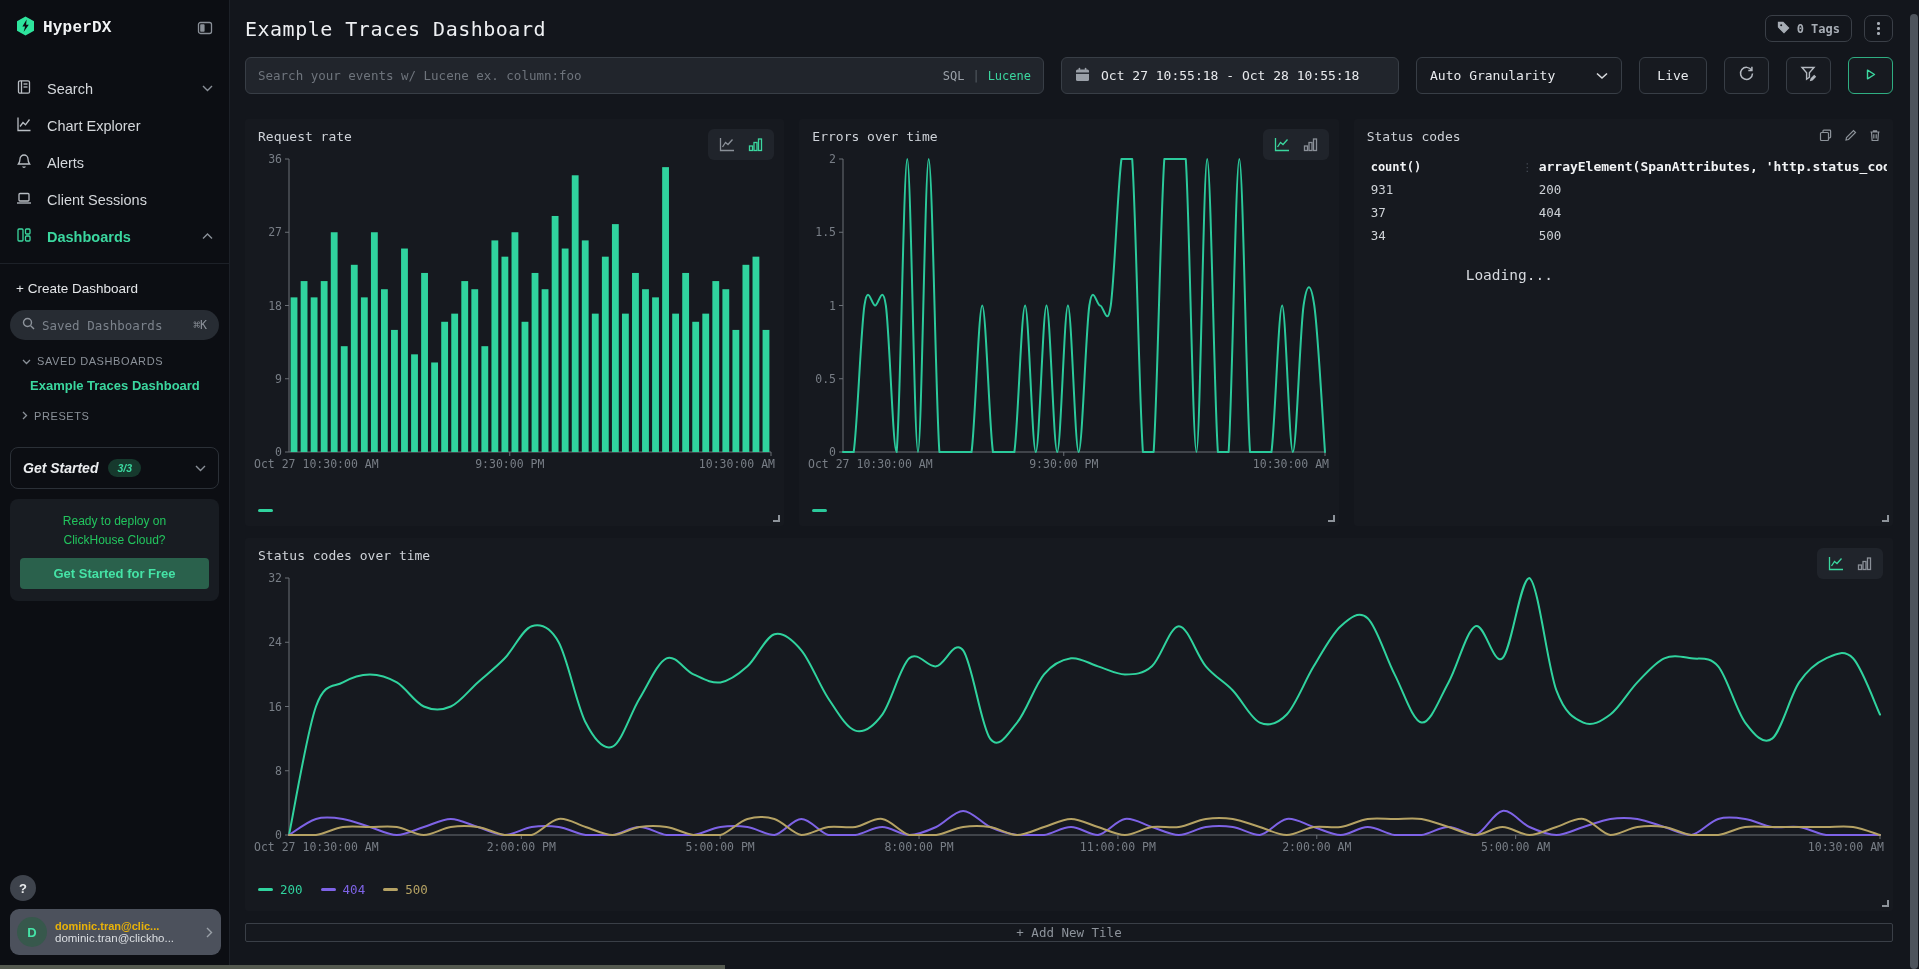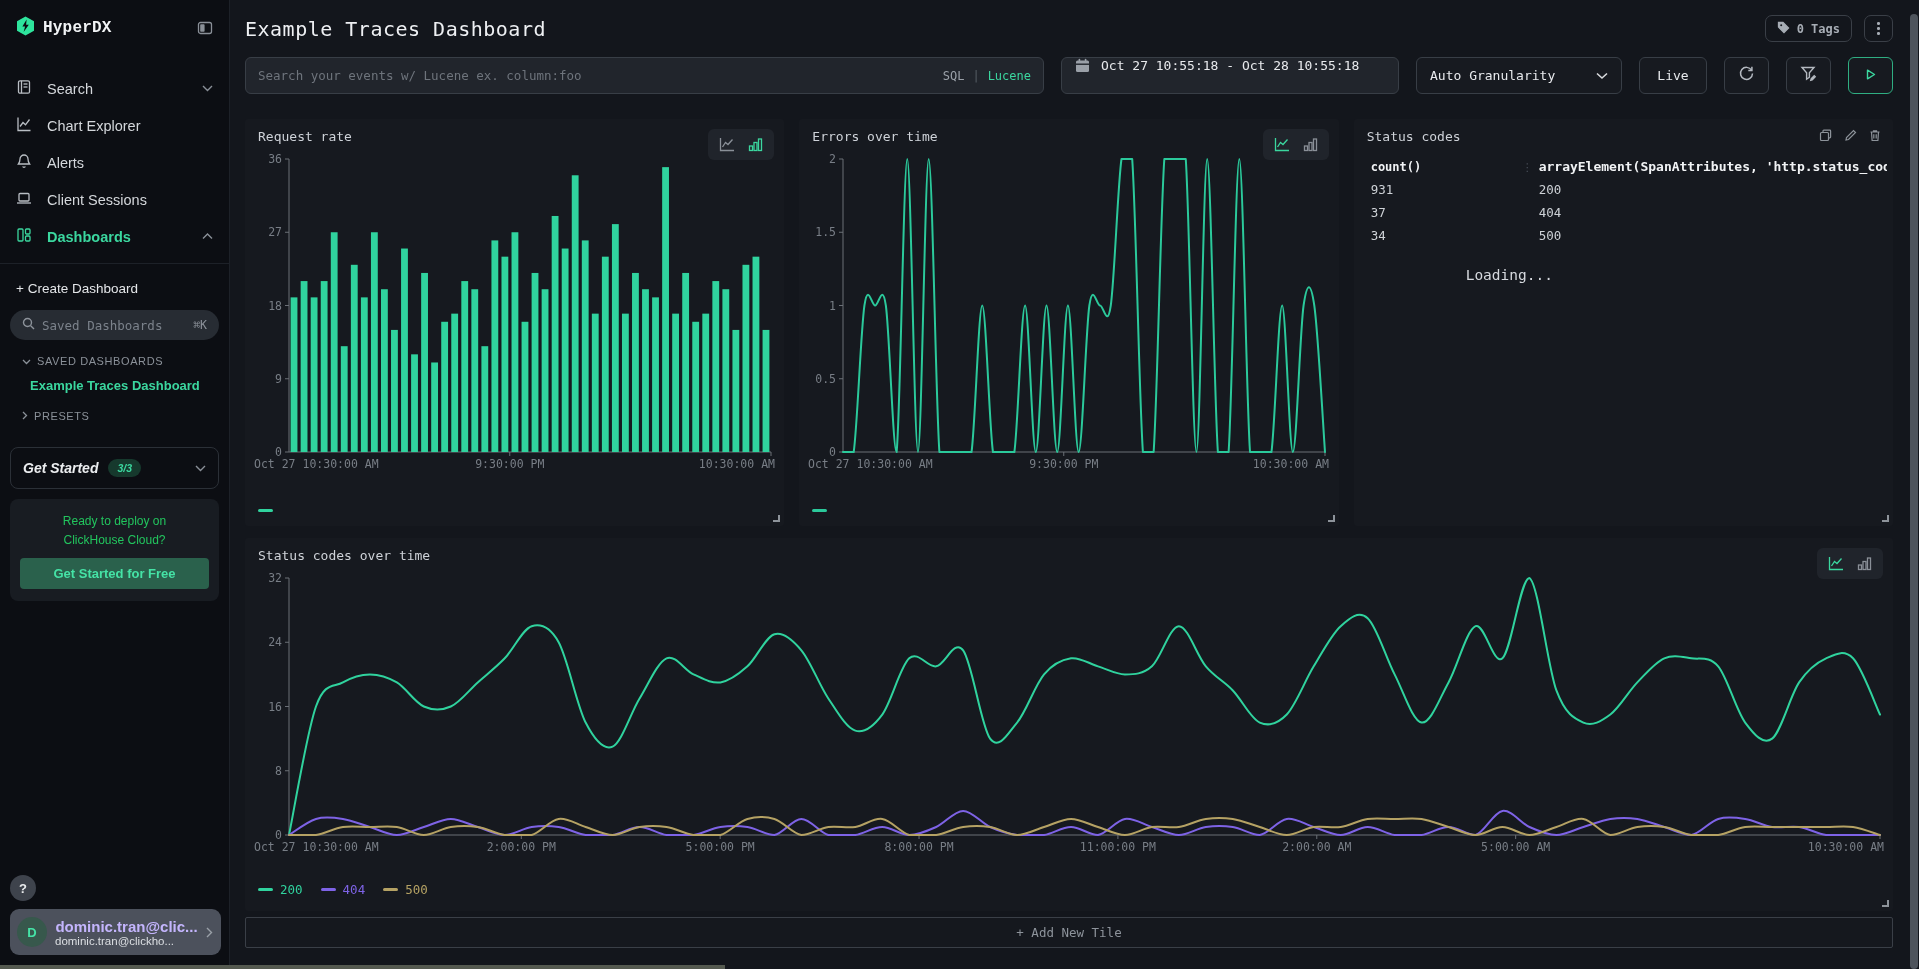--- a/index.html
+++ b/index.html
@@ -35,21 +35,21 @@
   .promo-text { color:#22c55e; font-size:12px; line-height:1.55; }
   .promo-btn { margin-top:9px; background:#2a614c; border-radius:4px; height:31px; display:flex; align-items:center; justify-content:center;
                color:#45e3a6; font-weight:bold; font-size:13px; cursor:pointer; }
   .sb-spacer { flex:1; }
   .help-btn { width:26px; height:26px; border-radius:50%; background:#3e434c; color:#e8eaec; font-size:13px; font-weight:bold;
               display:flex; align-items:center; justify-content:center; margin:0 0 8px 10px; cursor:pointer; }
   .user-card { margin:0 8px 14px 10px; background:#4c515c; border-radius:9px; height:46px; display:flex; align-items:center; padding:0 8px 0 7px; gap:8px; cursor:pointer; }
   .avatar { width:30px; height:30px; border-radius:50%; background:#37584c; color:#45e3a6; font-weight:bold; font-size:13px;
             display:flex; align-items:center; justify-content:center; flex:0 0 auto; }
   .user-lines { flex:1; min-width:0; }
-  .user-name { color:#c4b5fd; font-weight:bold; font-size:15px; white-space:nowrap; overflow:hidden;text-align:center; }
+  .user-name { color:#eab308; font-weight:bold; font-size:11px; white-space:nowrap; overflow:hidden; }
   .user-email { color:#dcdfe3; font-size:11.5px; white-space:nowrap; overflow:hidden; }
   .user-chev { color:#9aa0a8; display:flex; }
 
   
   .main { position:absolute; left:230px; top:0; width:1689px; height:969px; padding:15px 26px 0 15px; }
   .hdr { display:flex; align-items:center; justify-content:space-between; }
   .page-title { color:#eef0f3; font-size:20px; font-family:"DejaVu Sans Mono", monospace; letter-spacing:.5px; }
   .hdr-right { display:flex; align-items:center; gap:12px; }
   .tags-btn { border:1px solid #3a3f47; border-radius:7px; height:27px; display:flex; align-items:center; gap:7px; padding:0 11px;
               color:#a7adb5; font-family:"DejaVu Sans Mono", monospace; font-size:12px; font-weight:bold; cursor:pointer; }
@@ -57,21 +57,21 @@
   .kebab-btn .dots { display:flex; flex-direction:column; gap:2.5px; }
   .kebab-btn .dots i { width:2.5px; height:2.5px; border-radius:50%; background:#a7adb5; }
 
   .toolbar { margin-top:15px; display:flex; gap:17px; height:37px; }
   .tb-search { flex:1; background:#21252c; border:1px solid #383e46; border-radius:6px; display:flex; align-items:center; padding:0 12px; gap:0; cursor:text; }
   .tb-search .ph { flex:1; color:#6e747c; font-size:12.5px; font-family:"DejaVu Sans Mono", monospace; }
   .lang { display:flex; gap:8px; font-family:"DejaVu Sans Mono", monospace; font-size:12px; }
   .lang .sql { color:#9aa0a8; cursor:pointer; }
   .lang .bar { color:#565c64; }
   .lang .lucene { color:#3bd79f; cursor:pointer; }
-  .tb-date { width:338px; background:#21252c; border:1px solid #383e46; border-radius:6px; display:flex; align-items:flex-start; gap:11px; padding:0 13px;
+  .tb-date { width:338px; background:#21252c; border:1px solid #383e46; border-radius:6px; display:flex; align-items:center; gap:11px; padding:0 13px;
              color:#e8eaed; font-family:"DejaVu Sans Mono", monospace; font-size:13px; cursor:pointer; }
   .tb-gran { width:206px; background:#171a20; border:1px solid #383e46; border-radius:6px; display:flex; align-items:center; justify-content:space-between; padding:0 13px;
              color:#e8eaed; font-family:"DejaVu Sans Mono", monospace; font-size:13px; cursor:pointer; }
   .tb-live { width:68px; background:#171a20; border:1px solid #383e46; border-radius:6px; display:flex; align-items:center; justify-content:center;
              color:#e8eaed; font-family:"DejaVu Sans Mono", monospace; font-size:13px; cursor:pointer; }
   .tb-icon { width:45px; background:#171a20; border:1px solid #383e46; border-radius:6px; display:flex; align-items:center; justify-content:center; cursor:pointer; }
   .tb-icon.play { border-color:#2fae82; }
 
   .grid { margin-top:25px; }
   .row1 { display:flex; gap:15px; height:407px; }
@@ -96,21 +96,21 @@
 
   .stat-table { position:absolute; left:17px; right:6px; top:40px; font-family:"DejaVu Sans Mono", monospace; }
   .st-row { display:flex; align-items:baseline; height:23px; }
   .st-h1 { width:151px; color:#f1f3f5; font-weight:bold; font-size:12px; flex:0 0 auto; }
   .st-sep { color:#4a505a; font-size:11px; width:17px; flex:0 0 auto; }
   .st-h2 { color:#f1f3f5; font-weight:bold; font-size:13px; white-space:nowrap; overflow:hidden; flex:1; }
   .st-c1 { width:168px; color:#ced2d7; font-size:12.5px; flex:0 0 auto; }
   .st-c2 { color:#ced2d7; font-size:12.5px; }
   .loading { margin:16px 0 0 95px; color:#d6d9de; font-size:14.5px; font-family:"DejaVu Sans Mono", monospace; }
 
-  .add-tile { margin-top:6px; height:31px; border:1px solid #3a3f47; border-radius:2px; background:#15181e;
+  .add-tile { margin-top:12px; height:19px; border:1px solid #3a3f47; border-radius:2px; background:#15181e;
               display:flex; align-items:center; justify-content:center; color:#8d939b; font-size:12.5px;
               font-family:"DejaVu Sans Mono", monospace; cursor:pointer; }
 
   
   .vscroll { position:absolute; right:1px; top:14px; bottom:0; width:8px; border-radius:4px; background:#4e545c; z-index:5; }
   .hscroll { position:absolute; left:0; bottom:0; width:725px; height:4px; background:#555a50; z-index:6; }
 
   svg text { font-family:"DejaVu Sans Mono", monospace; font-size:11.5px; fill:#787e86; }
 </style>
 </head>

